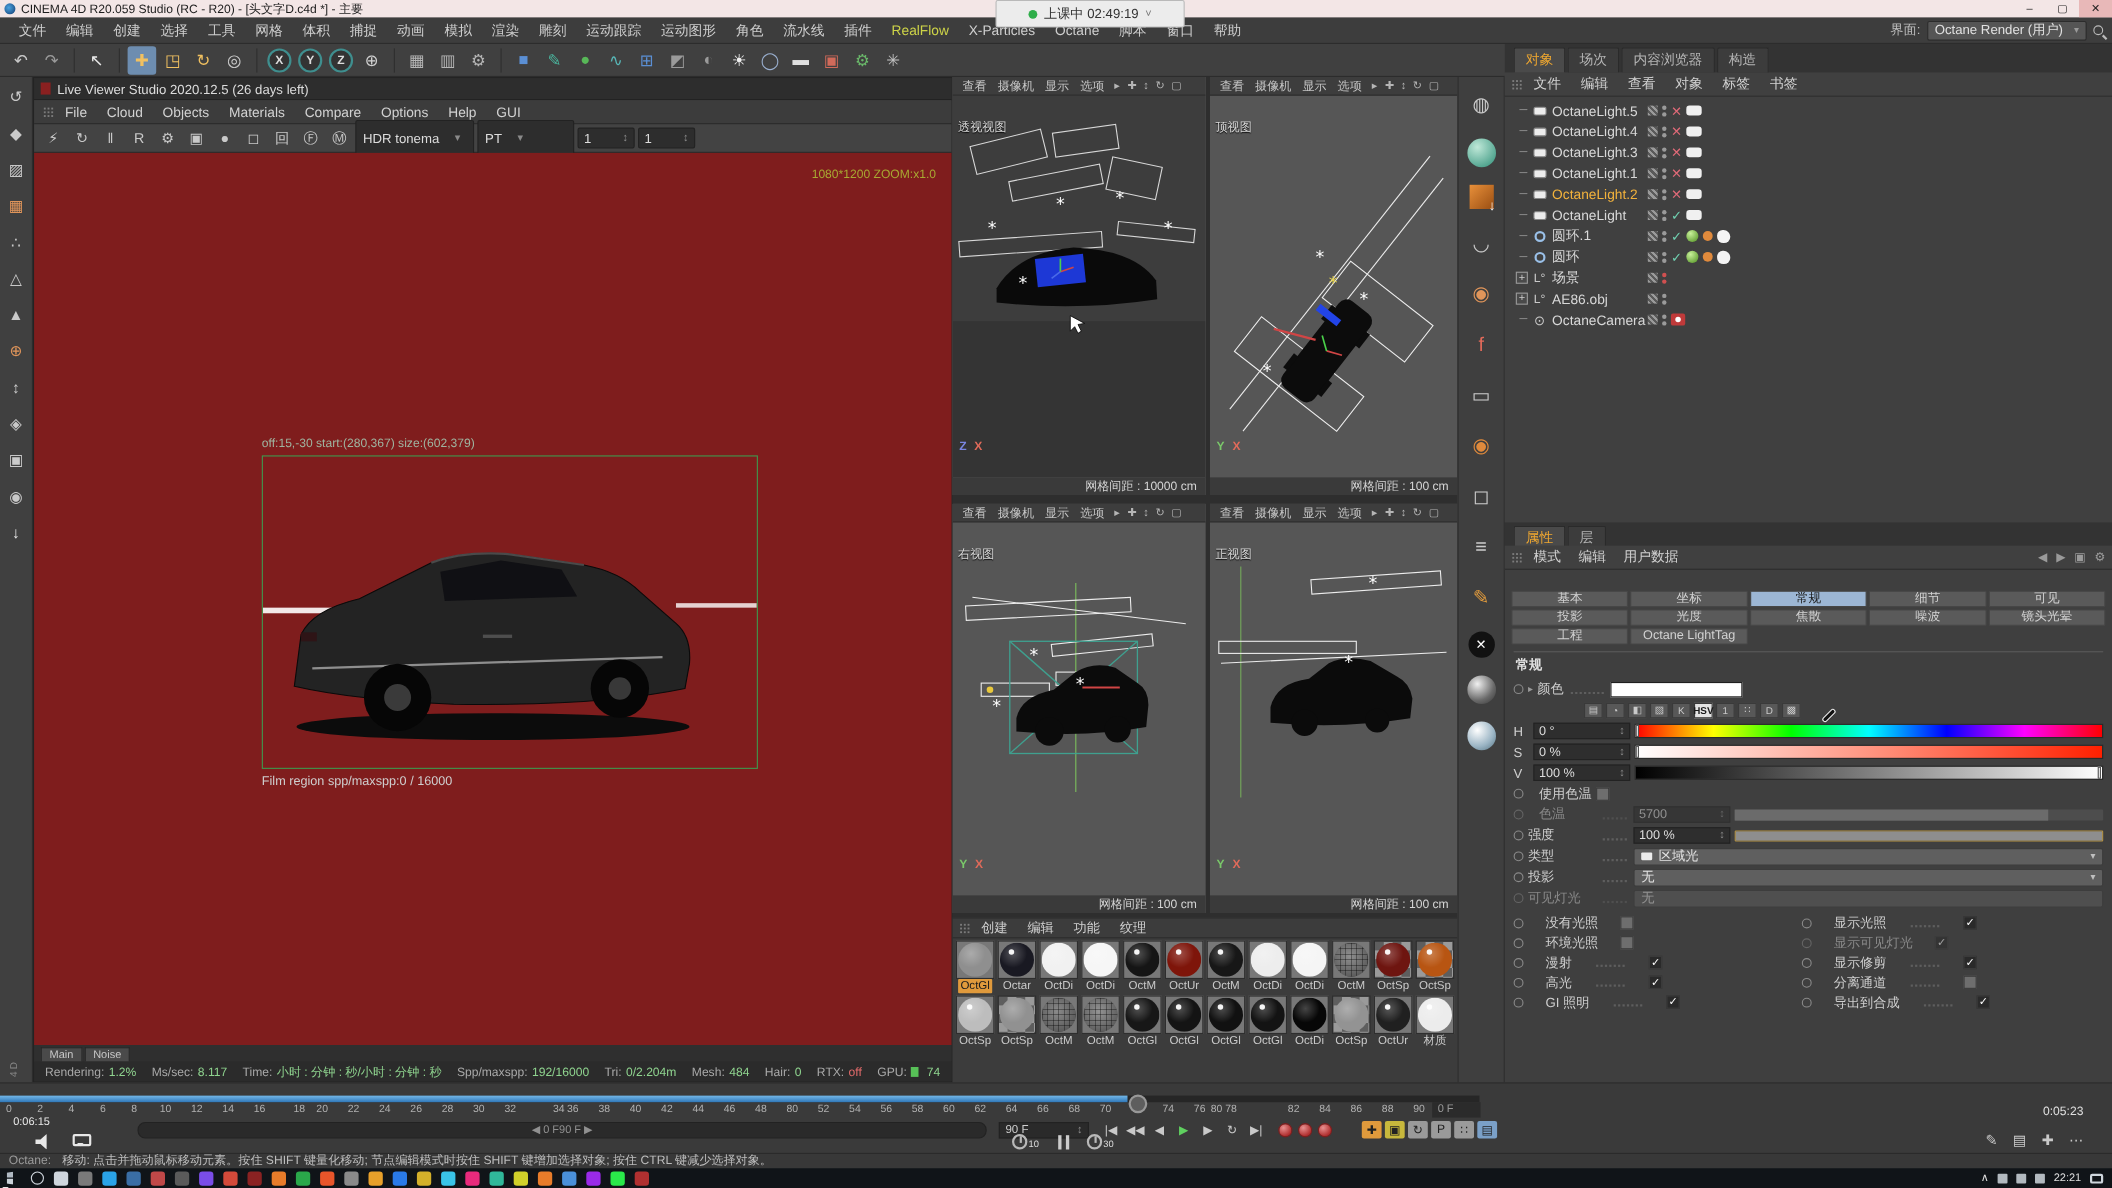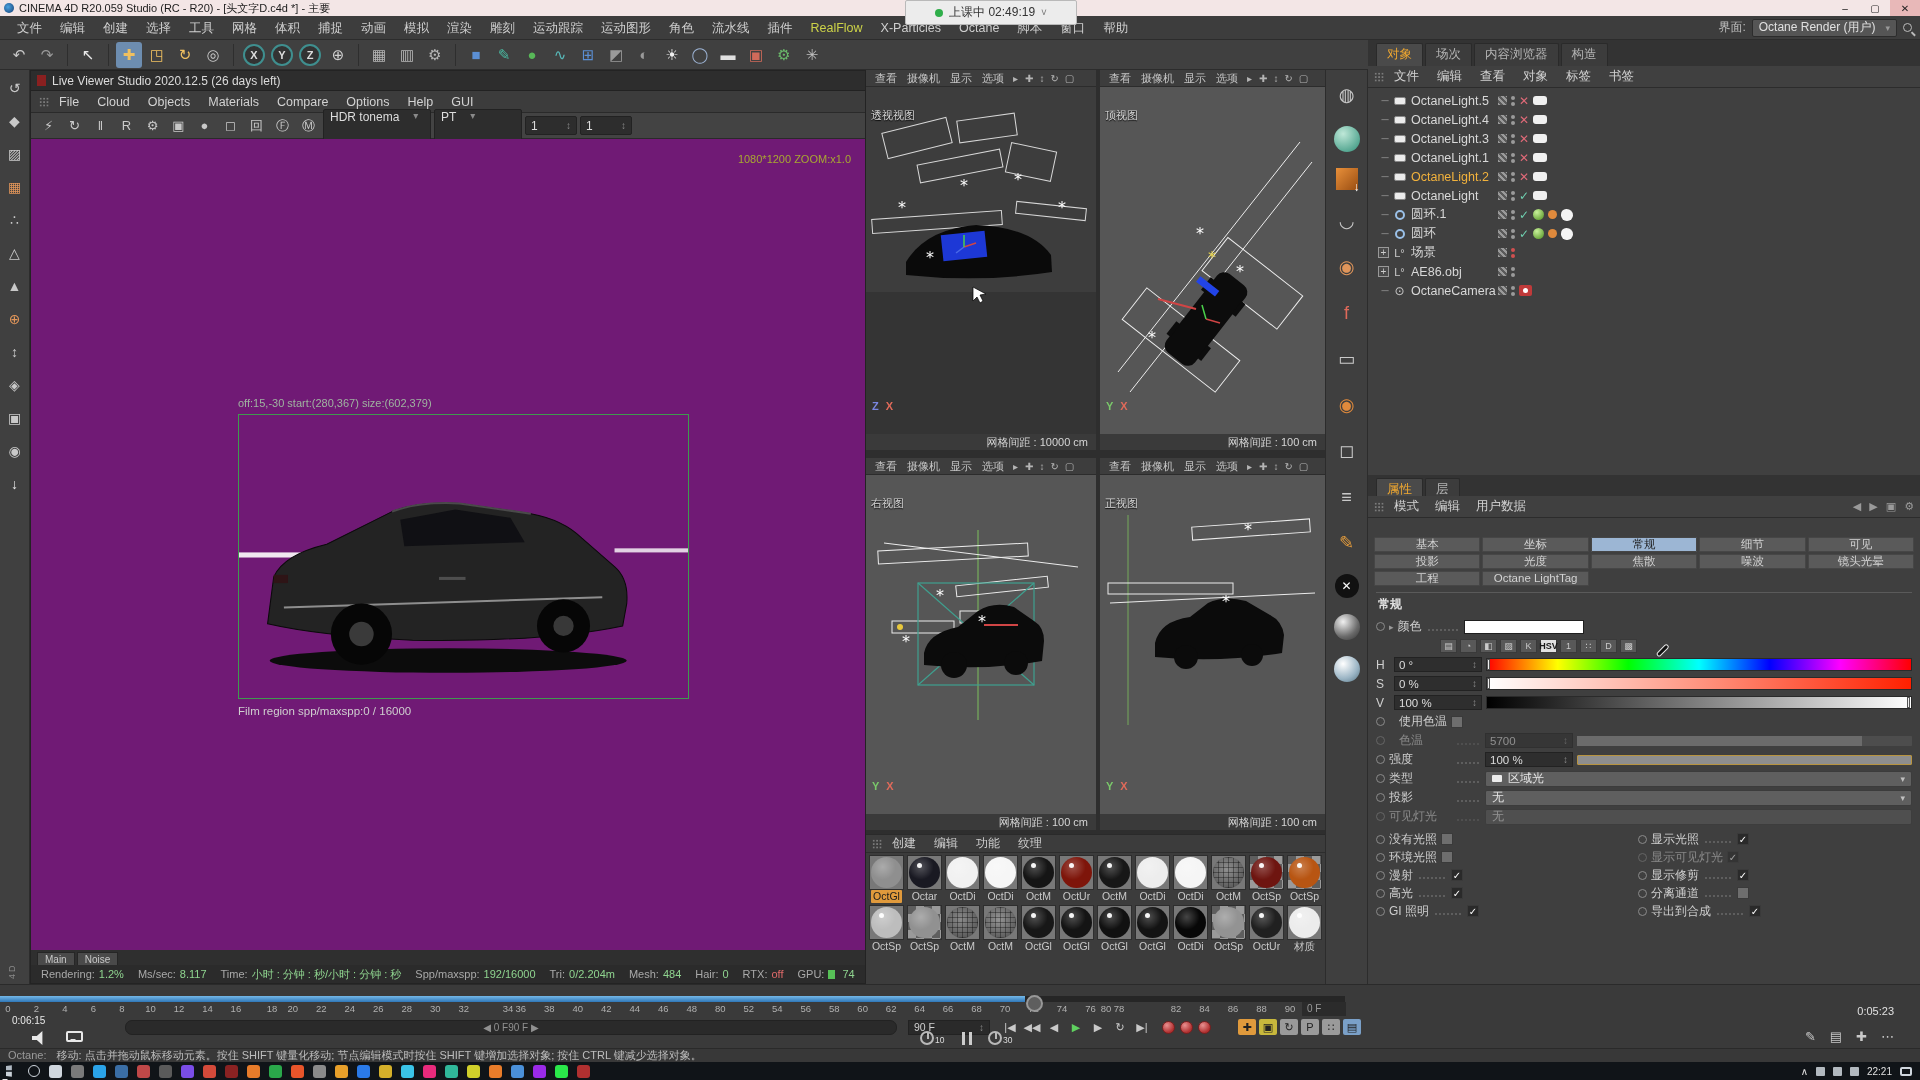--- a/index.html
+++ b/index.html
@@ -37,24 +37,24 @@
 #leftbar .tbtn{width:24px;height:24px;font-size:14px}
 #maxon{left:-28px;top:990px;transform:rotate(-90deg);color:#8a8a8a;font-size:9px;letter-spacing:2px;width:80px;text-align:center}
 
 #lv{left:30px;top:70px;width:836px;height:914px;background:#303030;border:1px solid #232323;display:flex;flex-direction:column}
 #lv-title{height:20px;background:#2d2d2d;display:flex;align-items:center;gap:6px;padding:0 6px;color:#dcdcdc;border-bottom:1px solid #222}
 #lv-title .lvicon{width:9px;height:11px;background:#8a2020}
 #lv-menu{height:22px;background:#3c3c3c;display:flex;align-items:center;gap:2px;padding:0 8px;border-bottom:1px solid #2a2a2a}
 #lv-menu .mi{padding:0 8px;color:#d2d2d2;font-size:12.5px}
 #lv-tools{height:26px;background:#434343;display:flex;align-items:center;gap:3px;padding:0 6px;border-bottom:1px solid #2a2a2a}
 #lv-tools .tbtn{width:23px;height:22px;font-size:13px}
-.lv-drop{background:#2d2d2d;border:1px solid #222;border-radius:2px;height:33px;display:flex;align-items:flex-start;padding:0 6px;gap:14px;color:#ddd}
+.lv-drop{background:#2d2d2d;border:1px solid #222;border-radius:2px;height:33px;display:flex;align-items:center;padding:0 6px;gap:14px;color:#ddd}
 .lv-field{background:#2d2d2d;border:1px solid #222;border-radius:2px;height:19px;width:52px;display:flex;align-items:center;justify-content:space-between;padding:0 5px;color:#ddd}
 .spin{color:#8a8a8a;font-size:10px}
-#lv-render{flex:1;background:#701a75;position:relative;overflow:hidden}
+#lv-render{flex:1;background:#7f1d1d;position:relative;overflow:hidden}
 #zoomlabel{right:14px;top:14px;color:#a8a832;font-size:11px}
 #region{left:207px;top:275px;width:451px;height:285px;border:1px solid #3f9a4e}
 #regionlabel{left:207px;top:258px;color:#9fb4a0;font-size:11px;white-space:nowrap}
 #filmlabel{left:207px;top:566px;color:#cfcfcf;font-size:11.5px;white-space:nowrap}
 #lv-tabs{height:15px;background:#2f2f2f;display:flex;gap:2px;padding-left:6px;align-items:flex-end}
 #lv-tabs .ltab{background:#4a4a4a;color:#c9c9c9;font-size:10px;padding:0 7px;height:13px;line-height:13px;border:1px solid #262626;border-bottom:none}
 #lv-status{height:18px;background:#2b2b2b;display:flex;align-items:center;gap:14px;padding:0 10px;white-space:nowrap}
 #lv-status .lbl{color:#a9a9a9;font-size:11px}
 #lv-status .val{color:#8fd48f;font-size:11px;margin-left:4px}
 #lv-status .val.red{color:#e06a6a}
@@ -155,21 +155,21 @@
 .grad-v{background:linear-gradient(to right,#000,#fff)}
 .sl{flex:1;height:10px;background:#5c5c5c;position:relative;border-radius:1px}
 .sl .fill{position:absolute;left:0;top:0;bottom:0;background:#989898}
 .sl.gold{border:1px solid #b89440}
 .cb{width:12px;height:12px;background:#6e6e6e;border:1px solid #3a3a3a;flex:none;display:flex;align-items:center;justify-content:center;color:#fff;font-size:10px}
 .cb.on{background:#2a2a2a}
 .ddown{flex:1;height:16px;background:#5f5f5f;border:1px solid #3c3c3c;border-radius:2px;display:flex;align-items:center;gap:6px;padding:0 6px;color:#e4e4e4;font-size:12px}
 .ddown .dar{margin-left:auto;color:#c0c0c0;font-size:9px}
 .ddown .dic{width:10px;height:7px;background:#ececec;border-radius:1px}
 #checks{display:grid;grid-template-columns:262px 262px;margin-top:4px}
-.chk-cell{display:flex;align-items:center;gap:4px;height:18px}
+.chk-cell{display:flex;align-items:center;gap:20px;height:18px}
 .chk-cell.dis{opacity:.5}
 
 #tl{left:0;top:984px;width:1920px;height:64px;background:#3a3a3a;border-top:1px solid #2a2a2a}
 #tl-track{position:absolute;left:0;top:11px;width:1345px;height:6px;background:#262626}
 #tl-blue{position:absolute;left:0;top:11px;width:1025px;height:6px;background:linear-gradient(#74b8e8,#2f77b8)}
 #ruler-ticks{position:absolute;left:8px;top:18px;width:1290px;height:13px}
 #ruler-ticks .tick{position:absolute;font-size:9.5px;color:#b0b0b0;transform:translateX(-50%)}
 #scrubber{position:absolute;left:1022px;top:10px;width:17px;height:17px;border-radius:50%;background:#5e5e5e;border:2px solid #989898;z-index:4}
 #endbox{position:absolute;left:1302px;top:17px;width:44px;height:14px;background:#2b2b2b;color:#999;font-size:10px;padding-left:5px;line-height:14px}
 #lefttime{position:absolute;left:12px;top:30px;color:#e8e8e8;font-size:10px}

